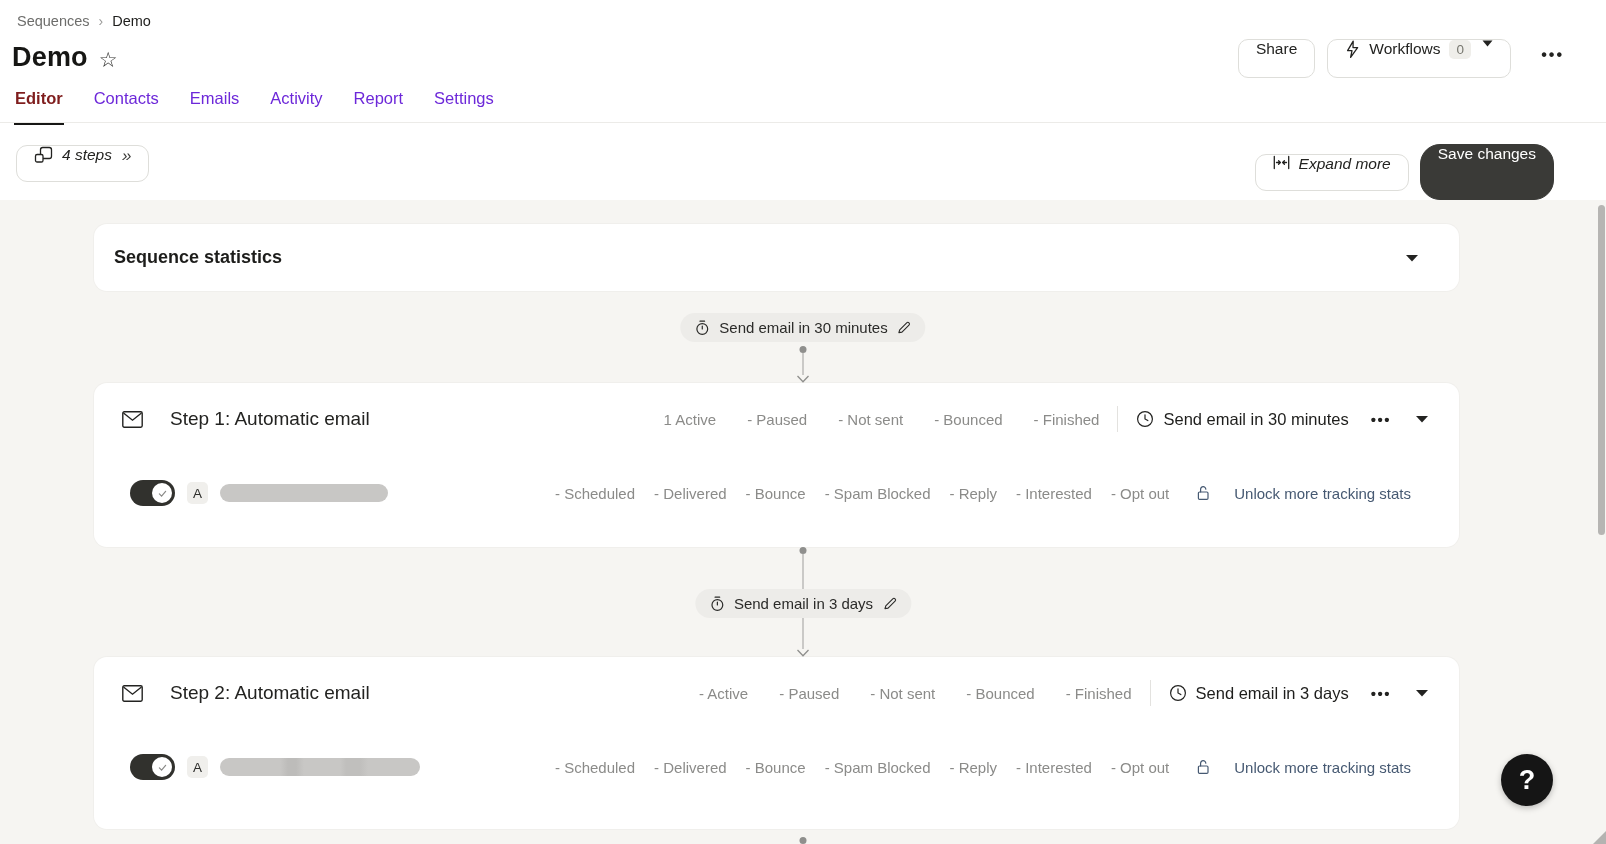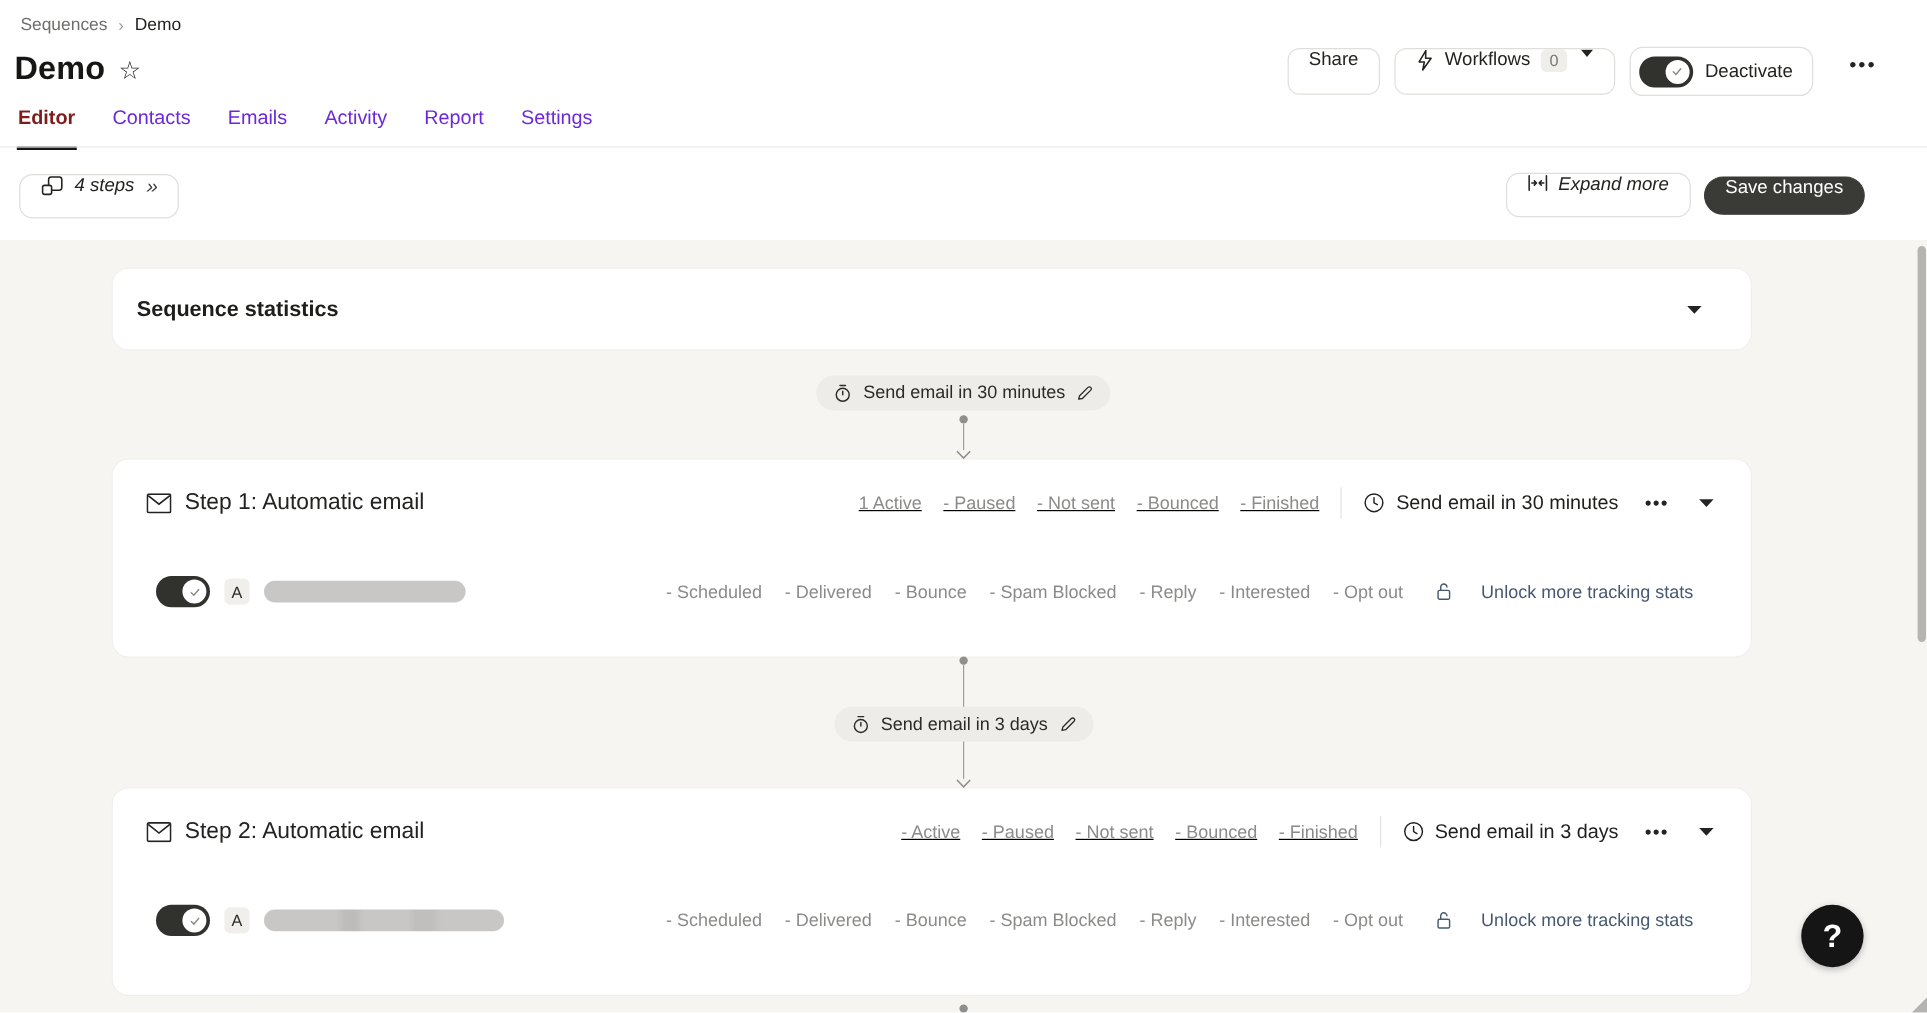--- a/index.html
+++ b/index.html
@@ -29,21 +29,21 @@
 
   .tabs{position:absolute;left:14px;top:89px;display:flex;gap:29px;}
   .tab{font-size:16.5px;color:#6d28d9;padding:0 1px 14px 1px;cursor:pointer;border-bottom:3px solid transparent;}
   .tab.active{font-weight:700;color:#7f1d1d;border-bottom-color:#171715;}
   .tabs-line{position:absolute;left:0;top:122px;width:100%;height:1px;background:#ecebe8;}
 
   
   .toolbar-left{position:absolute;left:16px;top:145px;}
   .toolbar-right{position:absolute;right:52px;top:144px;display:flex;gap:11px;align-items:center;}
   .btn-sm{height:37px;border-radius:11px;font-style:italic;}
-  .btn-dark{background:#3a3a37;border-color:#3a3a37;color:#fff;font-weight:500;height:32px;border-radius:20px;}
+  .btn-dark{background:#3a3a37;border-color:#3a3a37;color:#fff;font-weight:500;height:56px;border-radius:20px;}
   .chevrons{color:#3a3a38;font-size:17px;margin-left:1px;}
 
   
   .main{position:absolute;left:0;top:200px;width:1606px;height:644px;background:#f6f5f2;}
   .card{position:absolute;left:94px;width:1365px;background:#ffffff;border-radius:13px;box-shadow:0 0 0 1px rgba(0,0,0,.025);}
   .stats-card{top:24px;height:67px;display:flex;align-items:center;justify-content:space-between;padding:0 40px 0 20px;cursor:pointer;}
   .stats-title{font-size:18px;font-weight:700;color:#1d1d1b;}
 
   .pill{position:absolute;left:50%;transform:translateX(-50%);display:inline-flex;align-items:center;gap:9px;
         background:#edecE9;background:#edece9;border-radius:16px;height:29px;padding:0 14px;font-size:15px;color:#2b2b29;cursor:pointer;white-space:nowrap;z-index:2;}
@@ -53,24 +53,24 @@
   .conn-2{top:347px;height:110px;}
   .conn-dot{width:7px;height:7px;border-radius:50%;background:#8f8f8d;flex:0 0 auto;}
   .conn-line{width:1px;flex:1 1 auto;background:#9d9d9b;}
   .conn-2 .pill{top:42px;}
   .below-dot{position:absolute;left:50%;transform:translateX(-50%);top:637px;width:7px;height:7px;border-radius:50%;background:#8f8f8d;}
 
   .step-card{display:flex;flex-direction:column;}
   .step-1{top:183px;height:164px;}
   .step-2{top:457px;height:172px;}
   .step-header{display:flex;align-items:center;justify-content:space-between;margin:22px 30px 0 28px;height:28px;}
-  .step-title-group{display:flex;align-items:center;gap:11px;}
+  .step-title-group{display:flex;align-items:center;gap:27px;}
   .step-title{font-size:19px;color:#232321;}
   .step-header-right{display:flex;align-items:center;}
-  .hstats{display:flex;gap:18px;margin-right:18px;text-decoration:underline;}
+  .hstats{display:flex;gap:31px;margin-right:18px;}
   .stat{font-size:15px;color:#8b8b89;white-space:nowrap;}
   .vdivider{width:1px;height:26px;background:#e3e2df;margin-right:18px;}
   .delay-group{display:flex;align-items:center;gap:9px;font-size:16.5px;color:#1e1e1c;}
   .step-more{margin-left:22px;font-size:15px;font-weight:700;letter-spacing:1.5px;color:#232321;cursor:pointer;}
   .step-chevron{margin-left:24px;cursor:pointer;display:flex;}
   .step-content{display:flex;align-items:center;justify-content:space-between;margin:45px 48px 0 36px;height:30px;}
   .step-content-left{display:flex;align-items:center;gap:12px;}
   .variant-badge{width:21px;height:22px;border-radius:5px;background:#f0efec;color:#2e2e2c;font-size:13.5px;display:flex;align-items:center;justify-content:center;}
   .redacted{height:18px;border-radius:10px;background:#c8c7c5;cursor:pointer;}
   .redacted-1{width:168px;}
@@ -111,30 +111,20 @@
           </svg>
       </span>
       <span>Workflows</span>
       <span class="count-badge">0</span>
       <span class="caret">
         <svg width="11" height="7" viewBox="0 0 11 7">
             <path d="M0.5 0.5 H10.5 L5.5 6.5 Z" fill="#232321"></path>
           </svg>
       </span>
     </button>
-    <div class="deactivate-wrap">
-      <span class="toggle">
-        <span class="knob">
-          <svg width="11" height="11" viewBox="0 0 12 12">
-              <path d="M2.6 6.4 L5 8.8 L9.4 3.6" fill="none" stroke="#8a8a88" stroke-width="1.3" stroke-linecap="round"></path>
-            </svg>
-        </span>
-      </span>
-      <span>Deactivate</span>
-    </div>
   </div>
   <div class="more-btn">•••</div>
 
   <div class="tabs">
     <div class="tab active">Editor</div>
     <div class="tab">Contacts</div>
     <div class="tab">Emails</div>
     <div class="tab">Activity</div>
     <div class="tab">Report</div>
     <div class="tab">Settings</div>

